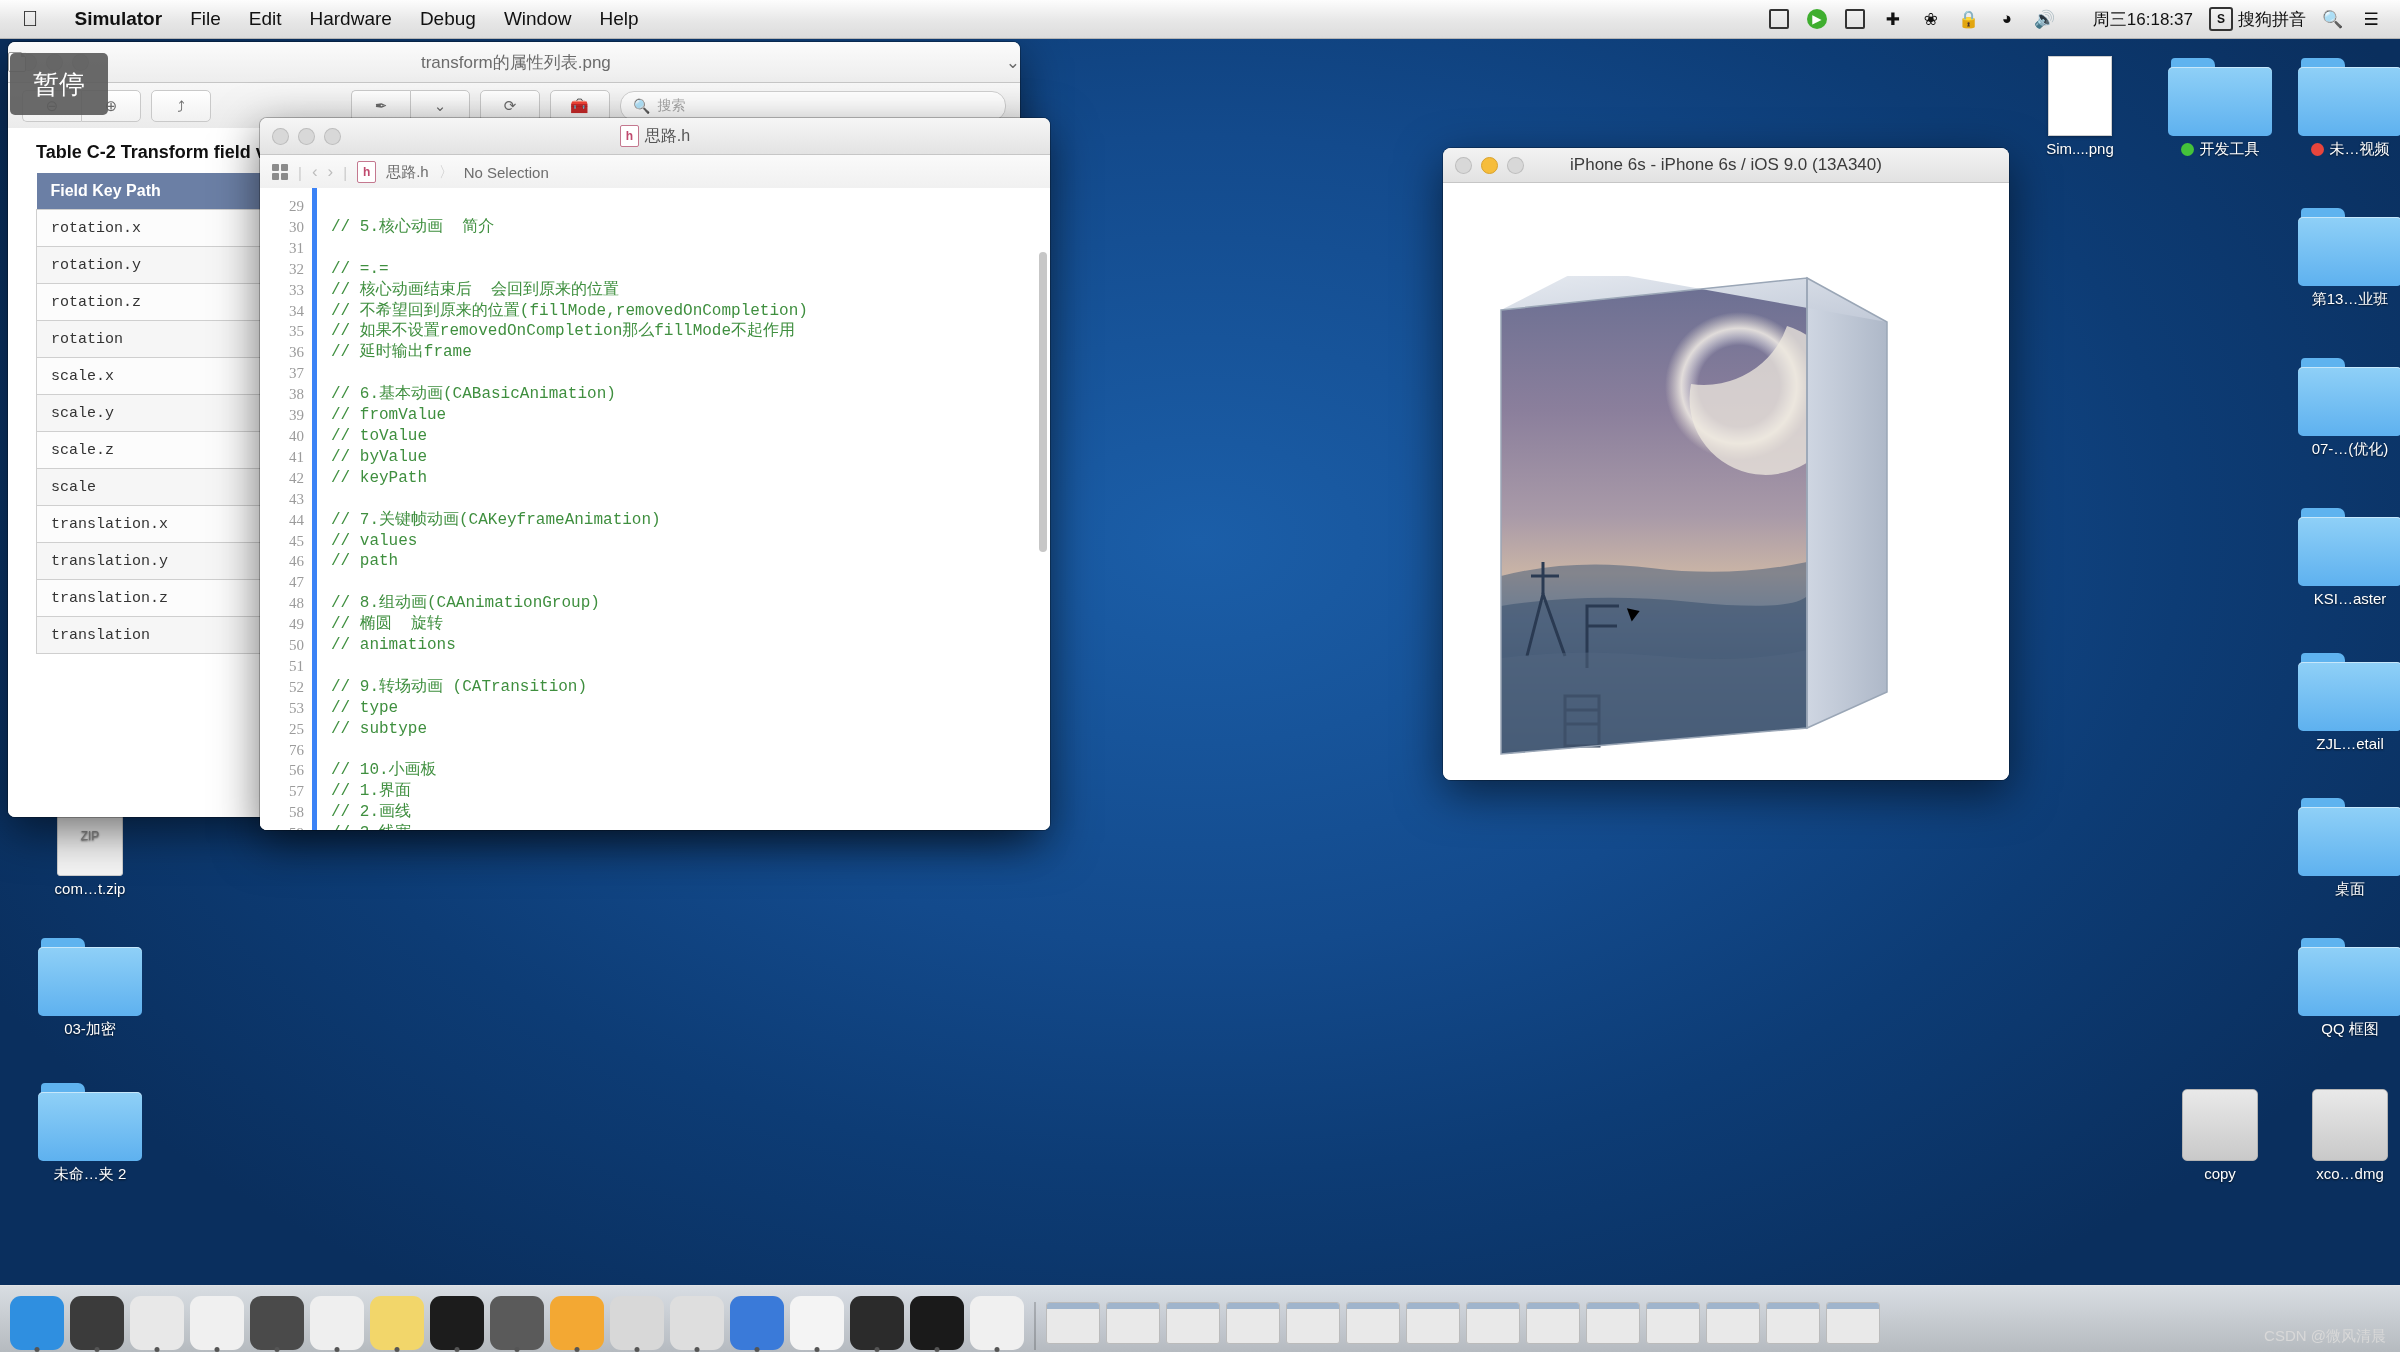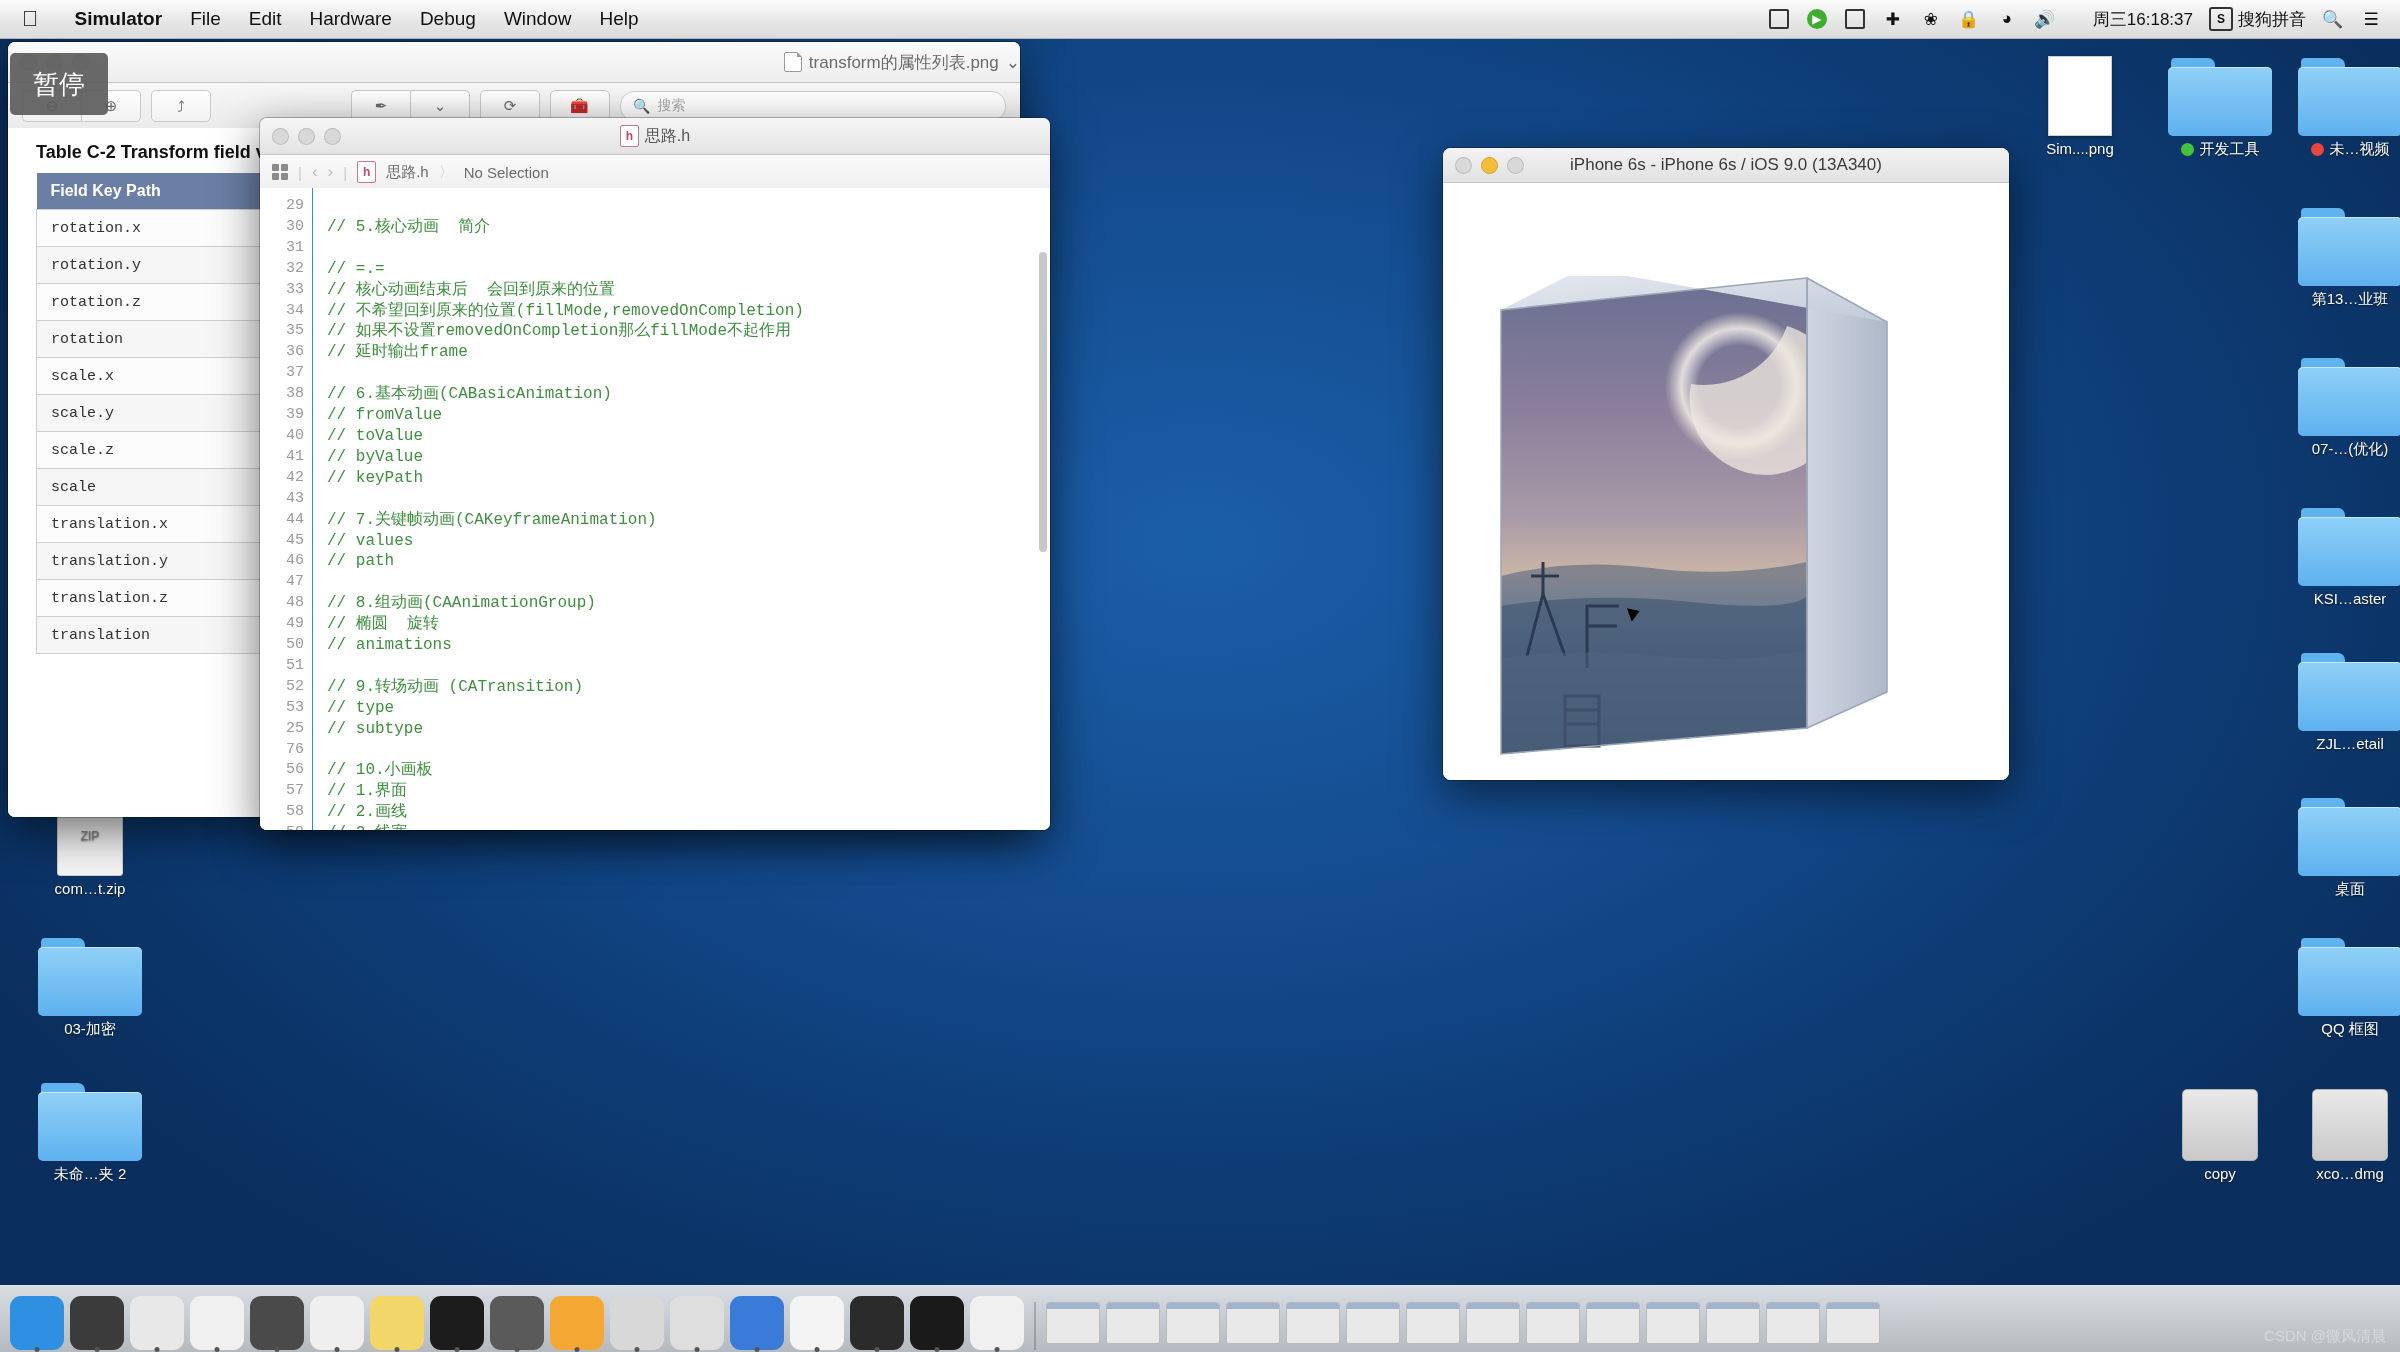--- a/index.html
+++ b/index.html
@@ -43,21 +43,21 @@
   .light{width:15px;height:15px;border-radius:50%;background:#d8d8d8;border:1px solid rgba(0,0,0,.12);}
   .light.r{background:#d8d8d8;}
   .light.y{background:#d8d8d8;}
   .light.g{background:#d8d8d8;}
   .wtitle{position:absolute;left:0;right:0;text-align:center;font-size:16px;color:#5a5a5a;
           pointer-events:none;white-space:nowrap;}
 
   
   #previewWin{left:8px;top:42px;width:1012px;height:775px;}
   #previewWin .titlebar{height:40px;background:linear-gradient(#fbfbfb,#ededed);}
-  #previewWin .wtitle{font-size:17px;color:#6b6b6b;display:flex;align-items:center;justify-content:flex-end;gap:7px;}
+  #previewWin .wtitle{font-size:17px;color:#6b6b6b;display:flex;align-items:center;justify-content:space-between;gap:7px;}
   .pvicon{width:16px;height:18px;background:#fff;border:1px solid #9a9a9a;border-radius:2px;display:inline-block;position:relative;}
   .pvicon:after{content:"";position:absolute;right:-1px;top:-1px;border-width:0 5px 5px 0;
                 border-style:solid;border-color:#9a9a9a #eee;}
   #previewWin .toolbar2{height:46px;background:linear-gradient(#f7f7f7,#ebebeb);
         border-bottom:1px solid #cfcfcf;display:flex;align-items:center;padding:0 14px;gap:10px;}
   .tbtn{height:30px;min-width:42px;border:1px solid #c9c9c9;border-radius:5px;
         background:linear-gradient(#fff,#f1f1f1);display:flex;align-items:center;justify-content:center;
         font-size:15px;color:#6a6a6a;padding:0 8px;}
   .tbtn.joined{border-radius:5px 0 0 5px;border-right:none;}
   .tbtn.joined2{border-radius:0 5px 5px 0;}
@@ -86,21 +86,21 @@
          font-size:12px;font-weight:bold;display:inline-flex;align-items:center;justify-content:center;}
   .jumpbar{height:34px;background:linear-gradient(#fafafa,#f0f0f0);border-bottom:1px solid #d3d3d3;
            display:flex;align-items:center;gap:10px;padding:0 12px;font-size:15px;color:#6d6d6d;}
   .gridicon{display:grid;grid-template-columns:7px 7px;grid-template-rows:7px 7px;gap:2px;}
   .gridicon i{background:#8b8b8b;display:block;border-radius:1px;}
   .jsep{color:#cacaca;}
   .arrow{color:#bdbdbd;font-size:17px;}
   #codearea{position:absolute;left:0;top:70px;right:0;bottom:0;background:#fff;overflow:hidden;
             display:flex;font-family:"Liberation Mono","DejaVu Sans Mono",monospace;}
   #gutter{width:44px;flex:0 0 44px;text-align:right;padding:8px 8px 0 0;color:#9b9b9b;font-size:15px;
-          line-height:20.9px;background:#fff;border-right:1px solid #3b82f6;}
+          line-height:20.9px;background:#fff;border-right:5px solid #3b82f6;font-family:Liberation Serif, serif;}
   #codelines{flex:1;padding:8px 0 0 14px;font-size:16px;line-height:20.9px;color:#3e8f3e;white-space:pre;}
   #codelines .c{color:#3f8f3f;}
   #xcodeScroll{position:absolute;right:2px;top:74px;width:10px;height:600px;}
   #xcodeScroll .thumb{width:8px;height:300px;background:#c7c7c7;border-radius:4px;margin:60px 0 0 1px;}
 
   
   #simWin{left:1443px;top:128px;width:566px;height:632px;border-radius:8px;margin-top:20px;}
   #simWin .titlebar{height:34px;background:linear-gradient(#f3f3f3,#e2e2e2);}
   #simWin .light.y{background:#f6bd3b;border-color:#d8a22e;}
   #simWin .wtitle{font-size:17px;color:#3b3b3b;font-weight:normal;}

